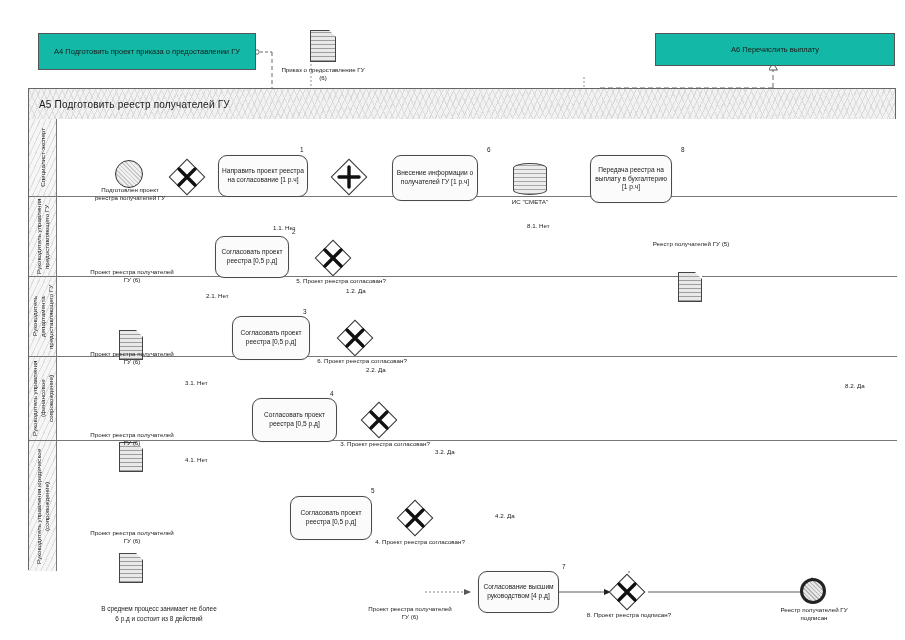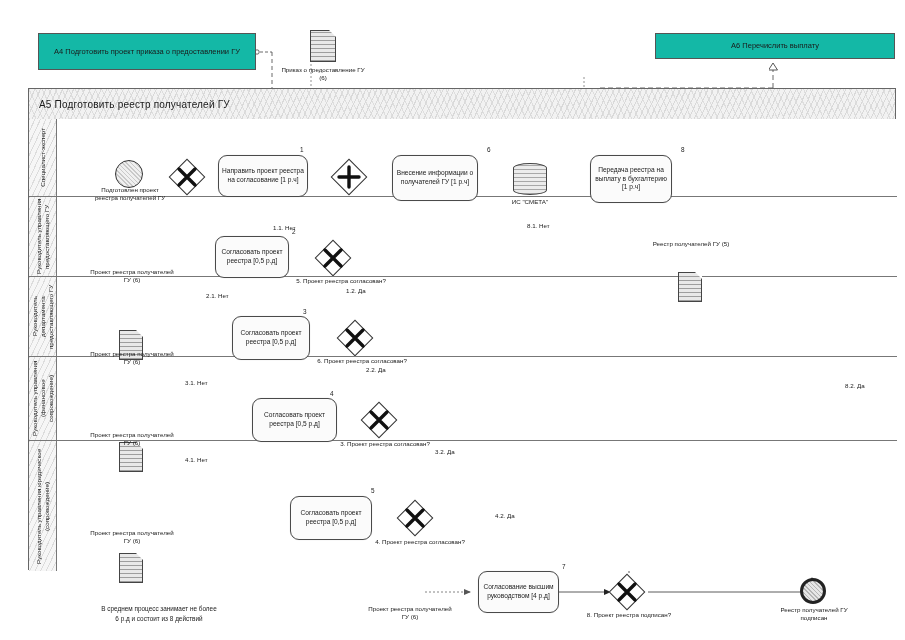--- a/index.html
+++ b/index.html
@@ -168,21 +168,21 @@
       <path d="M513,180 L478,180" stroke="#666" stroke-dasharray="2,2" marker-end="url(#arl)"></path>
 
       <path d="M497,575 L497,565" stroke="#777" stroke-dasharray="2,2"></path>
     </g>
   </svg>
 
   <div class="abs extbox" style="left:38px;top:33px;width:218px;height:37px;">
     <span>A4 Подготовить проект приказа о предоставлении ГУ</span>
   </div>
 
-  <div class="abs extbox" style="left:655px;top:33px;width:240px;height:26px;">
+  <div class="abs extbox" style="left:655px;top:33px;width:240px;height:33px;">
     <span>A6 Перечислить выплату</span>
   </div>
 
   <div class="abs dataobj" style="left:310px;top:30px;width:26px;height:32px;"></div>
   <div class="abs cap" style="left:277px;top:66px;width:92px;">Приказ о предоставление ГУ (6)</div>
 
   <div class="abs dataobj" style="left:571px;top:64px;width:26px;height:32px;"></div>
   <div class="abs cap" style="left:540px;top:100px;width:90px;">Реестр получателей ГУ (6)</div>
 
   <div class="abs pool" style="left:28px;top:88px;width:868px;height:482px;">

